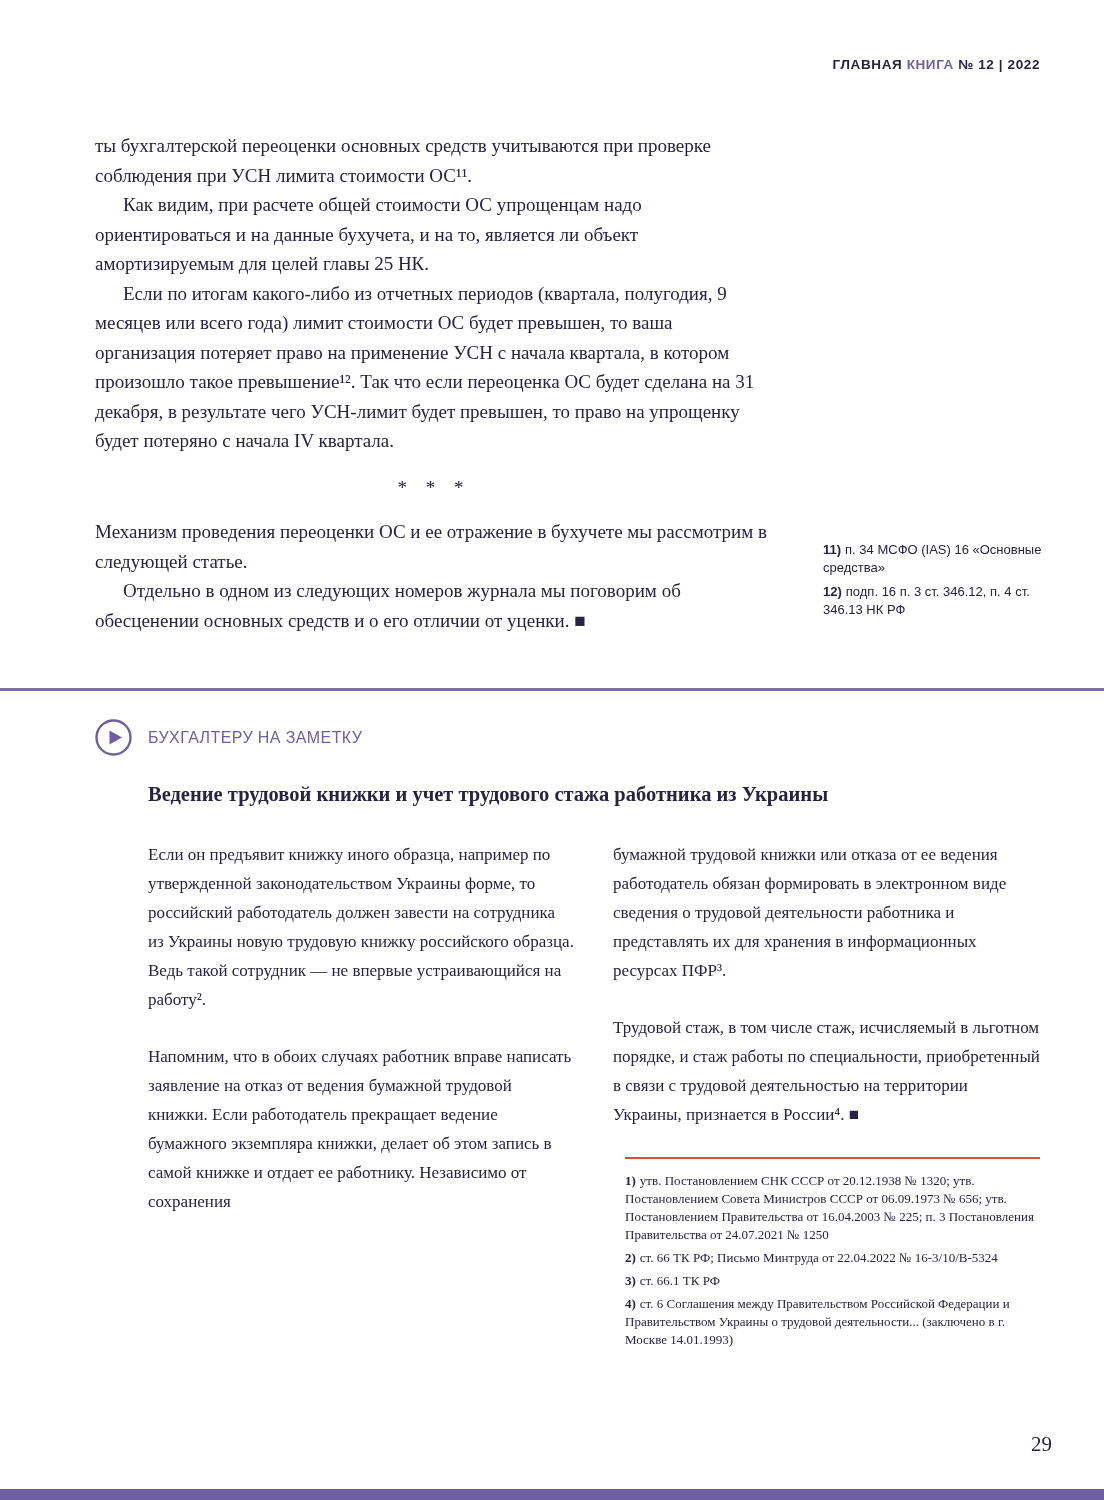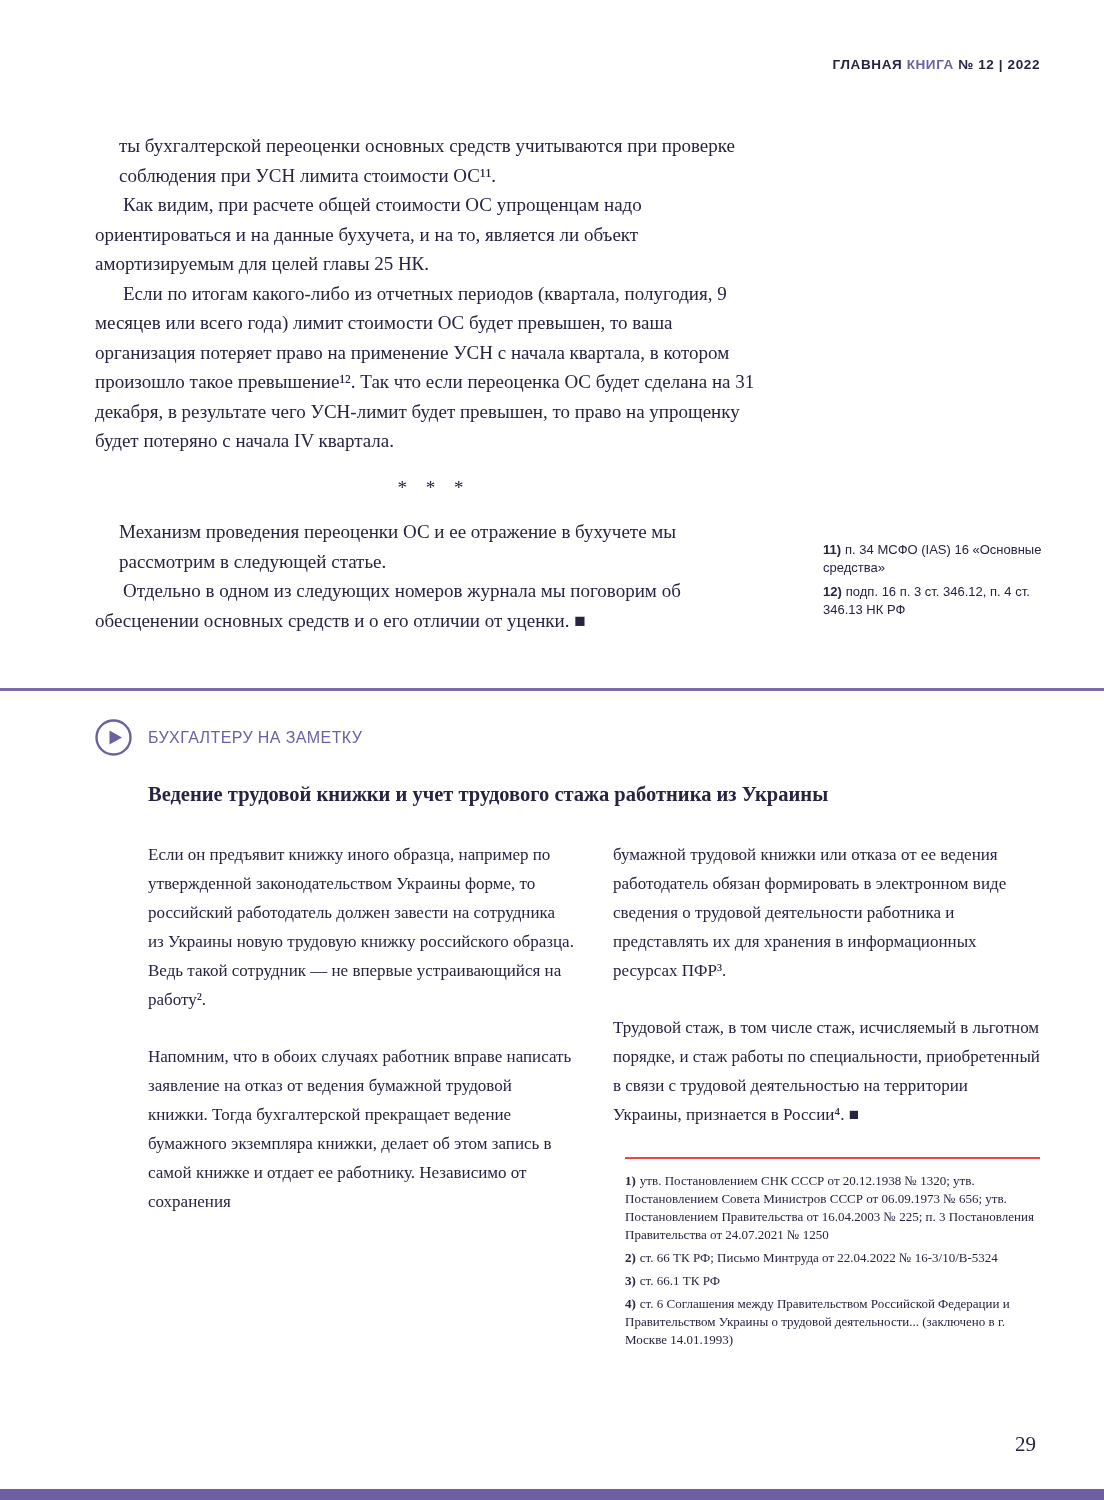--- a/index.html
+++ b/index.html
@@ -20,21 +20,21 @@
     font-family:"Liberation Sans", sans-serif;
     font-weight:bold; font-size:13.5px; letter-spacing:0.6px;
     color:#262440; white-space:nowrap;margin-left:28px;
   }
   .masthead .accent { color:#6E5FA3; }
 
   
   .article1 { position:absolute; top:131px; left:95px; width:950px; height:545px; }
   .article1-body { width:678px; font-size:19px; line-height:29.5px; text-align:left; }
   .article1-body p { text-indent:28px; }
-  .article1-body p.no-indent { text-indent:0;margin-left:24px; }
+  .article1-body p.no-indent { text-indent:0; }
   .stars { text-align:center; letter-spacing:7px; margin:17px 0 15px; font-size:19px; }
 
   .margin-notes {
     position:absolute; top:410px; left:728px; width:222px;
     font-family:"Liberation Sans", sans-serif;
     font-size:13px; line-height:17.5px; color:#262440;
   }
   .margin-notes .fn { margin-bottom:7px; }
   .fn-num { font-weight:bold; margin-right:4px;text-align:center; }
 
@@ -67,21 +67,21 @@
     margin-top:16px;
     border-top:2px solid #ef4444;
     padding-top:13px;
     font-family:Liberation Serif, serif;
     font-size:13px; line-height:18px;margin-left:12px;
   }
   .fn-block .fn { margin-bottom:5px; }
 
   
   .page-number {
-    position:absolute; top:1432px; right:68px;
+    position:absolute; top:1432px; right:52px;
     font-size:21px; color:#262440;
   }
   .bottom-bar {
     position:absolute; bottom:0; left:0;
     width:1104px; height:11px; background:#6E5FA3;
   }
 </style>
 </head>
 <body>
 
@@ -121,21 +121,21 @@
       <path d="M14.5 11.5 L27 18.5 L14.5 25.5 Z" fill="#6E5FA3"></path>
     </svg>
   </span>
   <div class="section-label">БУХГАЛТЕРУ НА ЗАМЕТКУ</div>
 
   <h2 class="article2-title">Ведение трудовой книжки и учет трудового стажа работника из Украины</h2>
 
   <div class="columns">
     <div class="col">
       <p>Если он предъявит книжку иного образца, например по утвержденной законодательством Украины форме, то российский работодатель должен завести на сотрудника из Украины новую трудовую книжку российского образца. Ведь такой сотрудник — не впервые устраивающийся на работу².</p>
-      <p>Напомним, что в обоих случаях работник вправе написать заявление на отказ от ведения бумажной трудовой книжки. Тогда бухгалтерской прекращает ведение бумажного экземпляра книжки, делает об этом запись в самой книжке и отдает ее работнику. Независимо от сохранения</p>
+      <p>Напомним, что в обоих случаях работник вправе написать заявление на отказ от ведения бумажной трудовой книжки. Если работодатель прекращает ведение бумажного экземпляра книжки, делает об этом запись в самой книжке и отдает ее работнику. Независимо от сохранения</p>
     </div>
     <div class="col">
       <p>бумажной трудовой книжки или отказа от ее ведения работодатель обязан формировать в электронном виде сведения о трудовой деятельности работника и представлять их для хранения в информационных ресурсах ПФР³.</p>
       <p>Трудовой стаж, в том числе стаж, исчисляемый в льготном порядке, и стаж работы по специальности, приобретенный в связи с трудовой деятельностью на территории Украины, признается в России⁴. ■</p>
 
       <div class="fn-block">
         <div class="fn">
           <span class="fn-num">1)</span><span>утв. Постановлением СНК СССР от 20.12.1938 № 1320; утв. Постановлением Совета Министров СССР от 06.09.1973 № 656; утв. Постановлением Правительства от 16.04.2003 № 225; п. 3 Постановления Правительства от 24.07.2021 № 1250</span>
         </div>
         <div class="fn">

